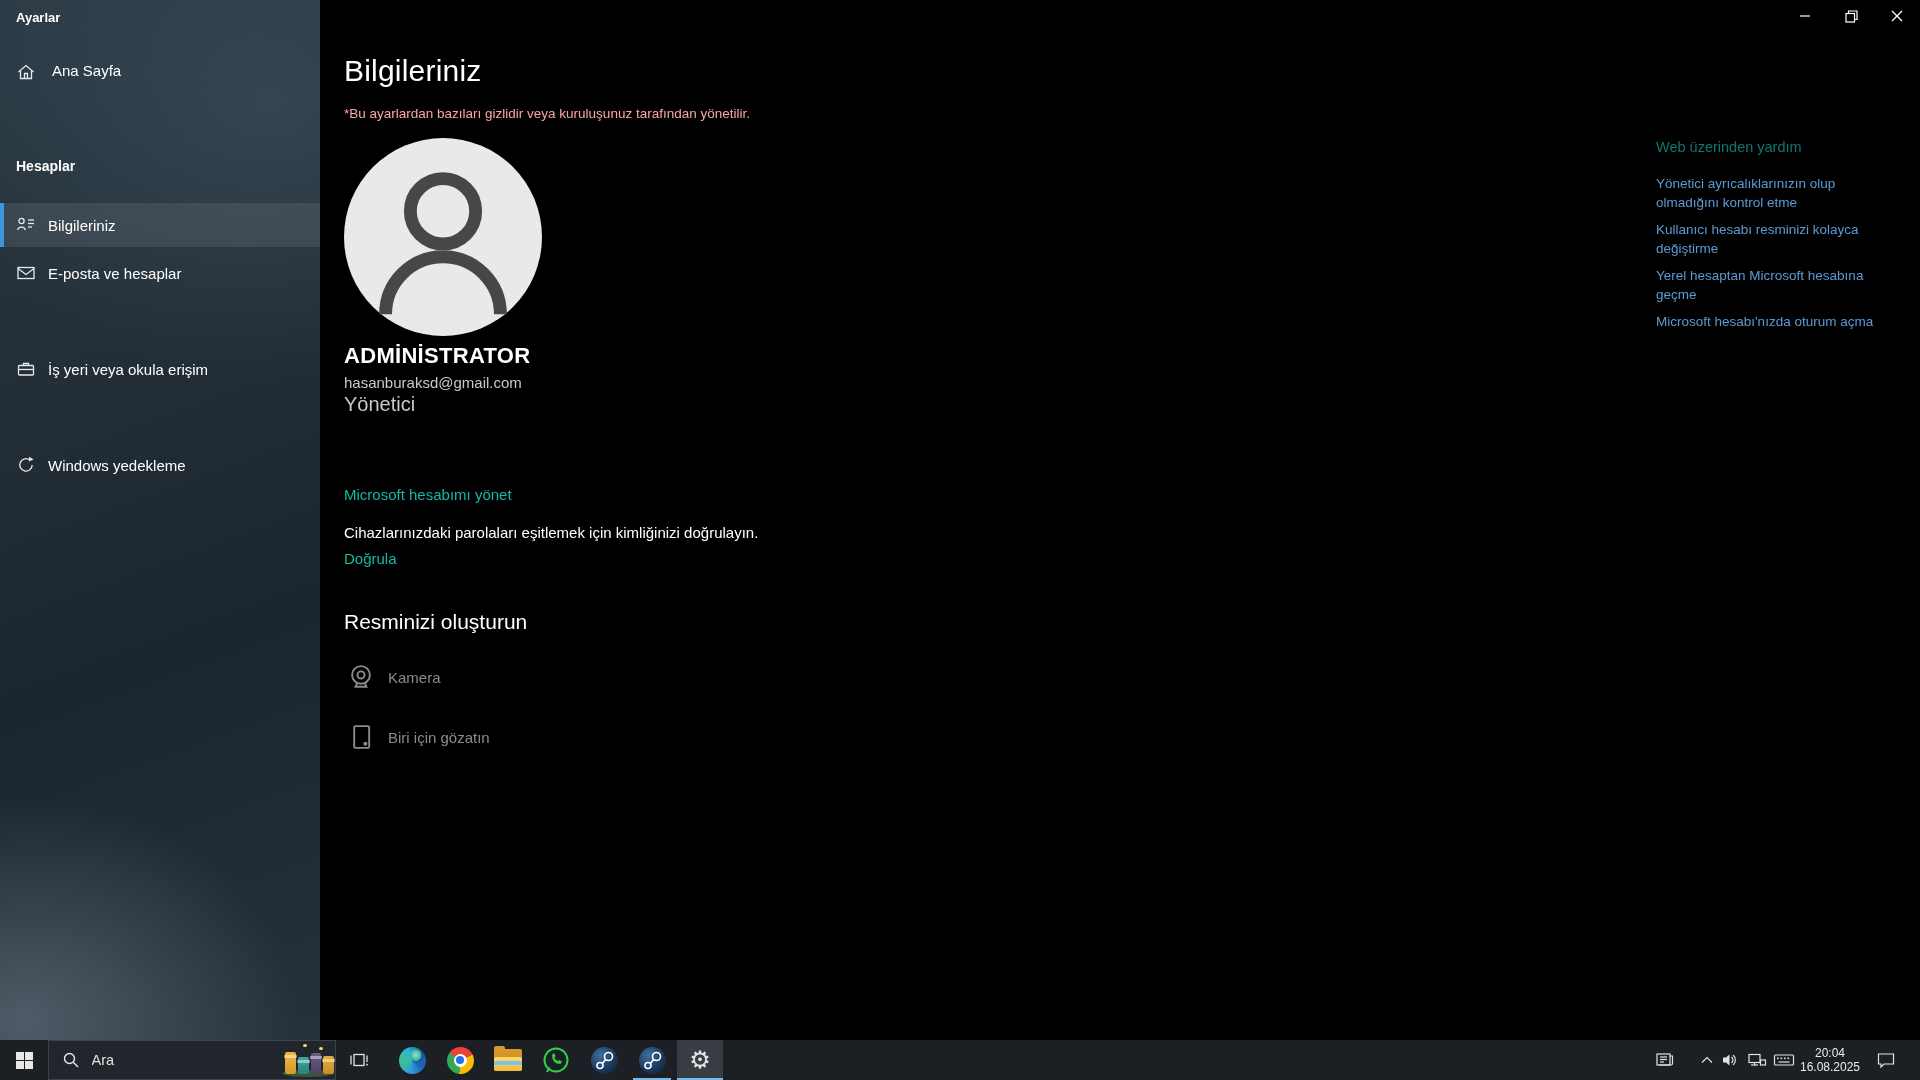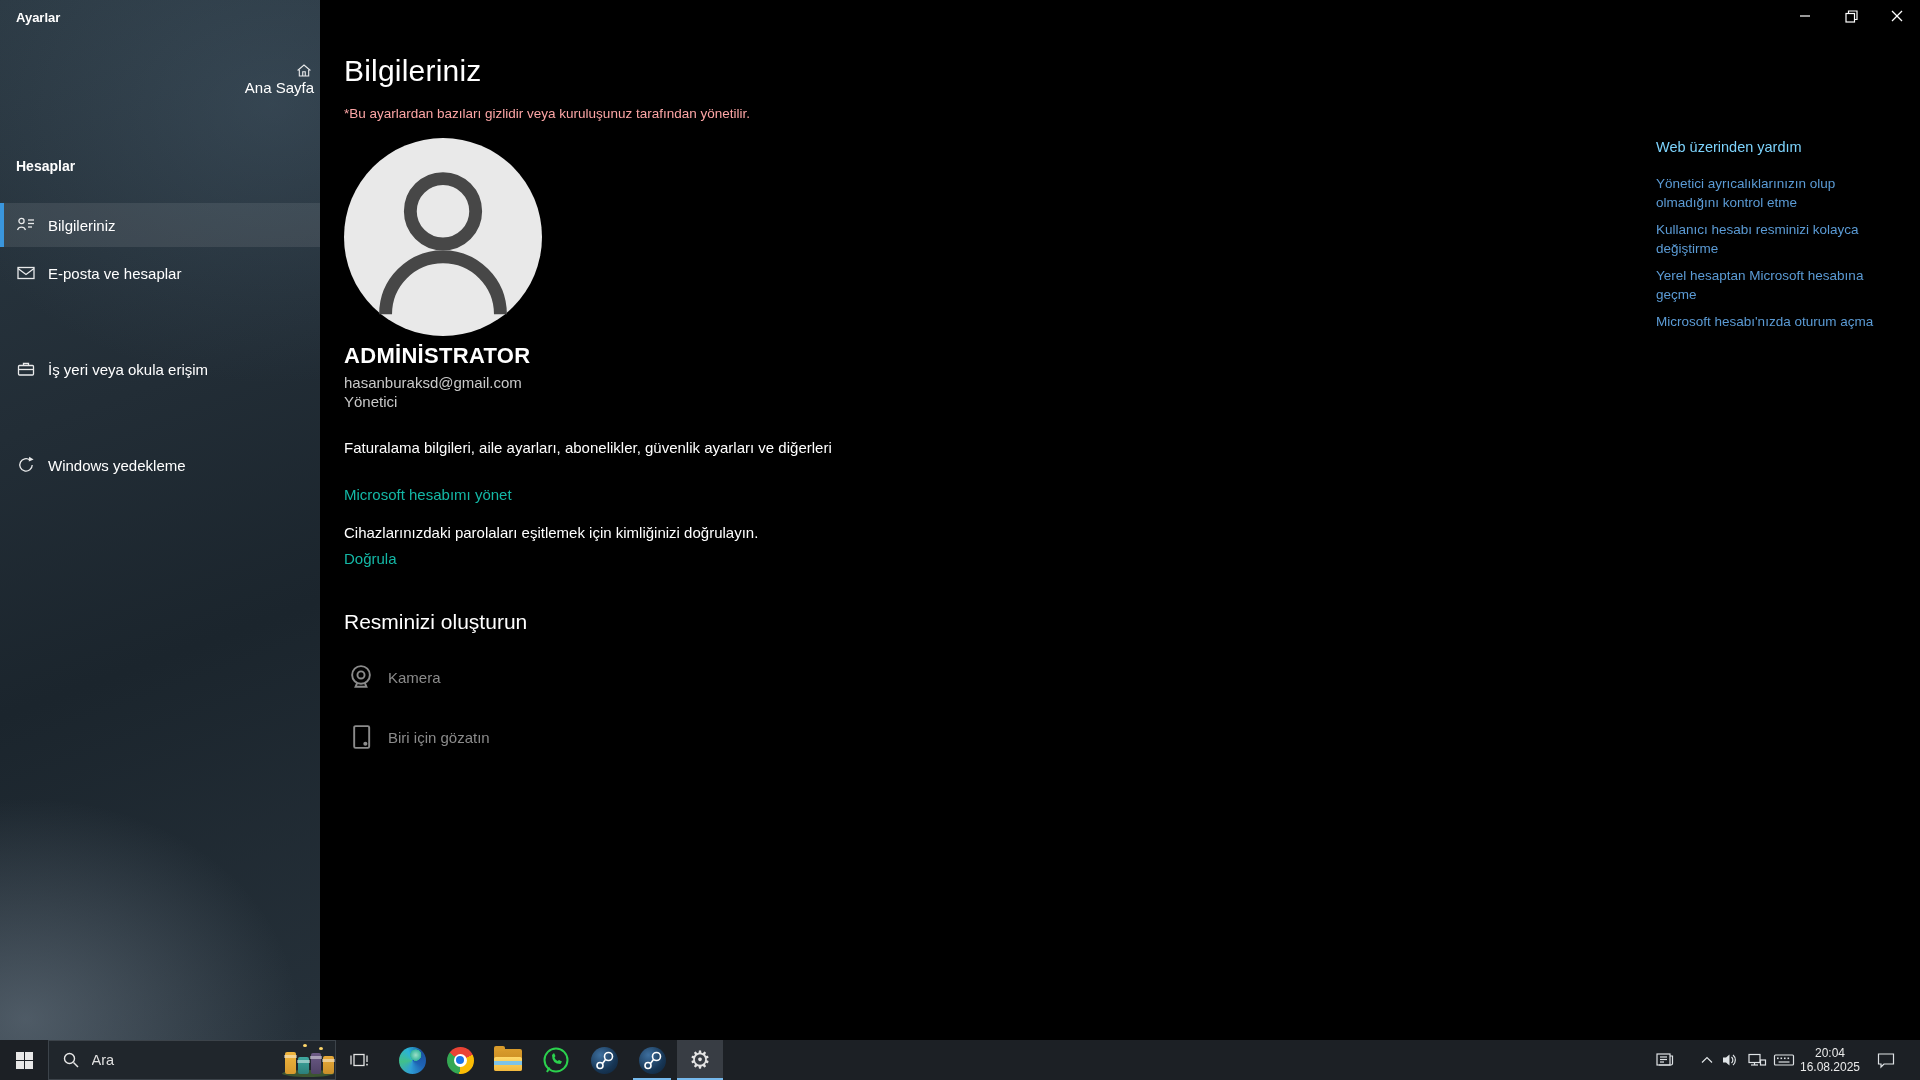--- a/index.html
+++ b/index.html
@@ -11,21 +11,21 @@
   .window { position:absolute; left:0; top:0; width:1920px; height:1040px; background:#000; }
 
   
   .sidebar { position:absolute; left:0; top:0; width:320px; height:1040px;
     background:
       radial-gradient(ellipse 420px 340px at 8% 98%, rgba(150,165,180,.38), transparent 65%),
       radial-gradient(ellipse 500px 400px at 85% 10%, rgba(90,115,135,.28), transparent 70%),
       linear-gradient(160deg,#2b3943 0%, #222d36 38%, #1b252d 62%, #26313a 100%);
   }
   .app-title { position:absolute; left:16px; top:10px; font-size:13px; color:#fff; font-weight:700; }
-  .home-row { position:absolute; left:4px; top:62px; width:310px; height:34px; display:flex; align-items:flex-end; color:#fff; cursor:default;flex-direction:column; }
+  .home-row { position:absolute; left:4px; top:62px; width:310px; height:34px; display:flex; align-items:flex-start; color:#fff; cursor:default; }
   .home-row .nav-ic { margin-left:12px; }
   .home-row span.lbl { margin-left:16px; font-size:15px; }
 
   .searchbox { position:absolute; left:16px; top:104px; width:288px; height:31px;
     background:#18222a; border:1px solid #8a9197; display:flex; align-items:center; }
   .searchbox input { flex:1; background:transparent; border:none; outline:none;
     color:#e8e8e8; font-size:14.5px; padding-left:10px; font-family:"Liberation Sans", sans-serif; }
   .searchbox input::placeholder { color:#dcdcdc; opacity:1; }
   .searchbox .mag { margin-right:8px; flex:0 0 auto; }
 
@@ -42,39 +42,39 @@
 
   
   .content { position:absolute; left:320px; top:0; right:0; height:1040px; background:#000; color:#fff; }
   .page-title { position:absolute; left:24px; top:54px; font-size:30px; font-weight:300; letter-spacing:.2px; }
   .managed-note { position:absolute; left:24px; top:106px; font-size:13.5px; color:#fca5a5; }
 
   .avatar { position:absolute; left:24px; top:138px; width:198px; height:198px; border-radius:50%;
             background:#e9e9e9; display:flex; align-items:center; justify-content:center; }
   .acct-name { position:absolute; left:24px; top:343px; font-size:22px; font-weight:700; letter-spacing:.3px; }
   .acct-email { position:absolute; left:24px; top:374px; font-size:15px; color:#c9c9c9; }
-  .acct-role  { position:absolute; left:24px; top:393px; font-size:15px; color:#c9c9c9; }
+  .acct-role  { position:absolute; left:24px; top:393px; font-size:20px; color:#c9c9c9; }
 
   .billing { position:absolute; left:24px; top:438px; width:500px; font-size:15px; line-height:19.5px; color:#fff; }
   .link-dim { color:#14b8a6; font-size:15px; cursor:default; }
   .manage-link { position:absolute; left:24px; top:486px; }
   .verify-text { position:absolute; left:24px; top:524px; font-size:15px; }
   .verify-link { position:absolute; left:24px; top:550px; }
 
   .pic-title { position:absolute; left:24px; top:610px; font-size:21px; font-weight:400; }
   .pic-option { position:absolute; left:26px; display:flex; align-items:center; color:#8b8b8b; cursor:default; }
   .pic-option .opt-ic { flex:0 0 30px; }
   .pic-option .lbl { margin-left:12px; font-size:15px; }
   .pic-camera { top:662px;align-items:center; }
   .pic-browse { top:722px; }
   svg.big { stroke:#8b8b8b; fill:none; stroke-width:1.4; }
 
   
   .help { position:absolute; left:1656px; top:0; width:236px; }
-  .help-title { position:absolute; left:0; top:139px; font-size:14.5px; color:#7dd3fc; }
+  .help-title { position:absolute; left:0; top:139px; font-size:14.5px; color:#0f766e; }
   .help-link { position:absolute; left:0; width:232px; font-size:13.5px; line-height:19px; color:#5b9bd5; cursor:pointer; }
   .hl0 { top:174px; } .hl1 { top:220px; } .hl2 { top:266px; } .hl3 { top:312px; }
 
   
   .win-controls { position:absolute; right:0; top:0; display:flex; }
   .wc-btn { width:46px; height:32px; display:flex; align-items:center; justify-content:center; }
   .wc-btn svg { stroke:#fff; fill:none; stroke-width:1.2; }
 
   
   .taskbar { position:absolute; left:0; top:1040px; width:1920px; height:40px; background:#1c2025; }
@@ -207,21 +207,20 @@
         <svg width="198" height="198" viewBox="0 0 100 100">
           <circle cx="50" cy="37" r="16.5" fill="none" stroke="#474747" stroke-width="6.5"></circle>
           <path d="M21 89 a29 29 0 0 1 58 0" fill="none" stroke="#474747" stroke-width="6.5"></path>
         </svg>
       </div>
 
       <div class="acct-name">ADMİNİSTRATOR</div>
       <div class="acct-email">hasanburaksd@gmail.com</div>
       <div class="acct-role">Yönetici</div>
 
-      <div class="billing">Faturalama bilgileri, aile ayarları, abonelikler, güvenlik ayarları ve diğerleri</div>
       <div class="link-dim manage-link">Microsoft hesabımı yönet</div>
 
       <div class="verify-text">Cihazlarınızdaki parolaları eşitlemek için kimliğinizi doğrulayın.</div>
       <div class="link-dim verify-link">Doğrula</div>
 
       <div class="pic-title">Resminizi oluşturun</div>
 
       <div class="pic-option pic-camera">
         <svg class="big opt-ic" width="30" height="30" viewBox="0 0 22 22">
           <circle cx="11" cy="9.5" r="6.5"></circle>

